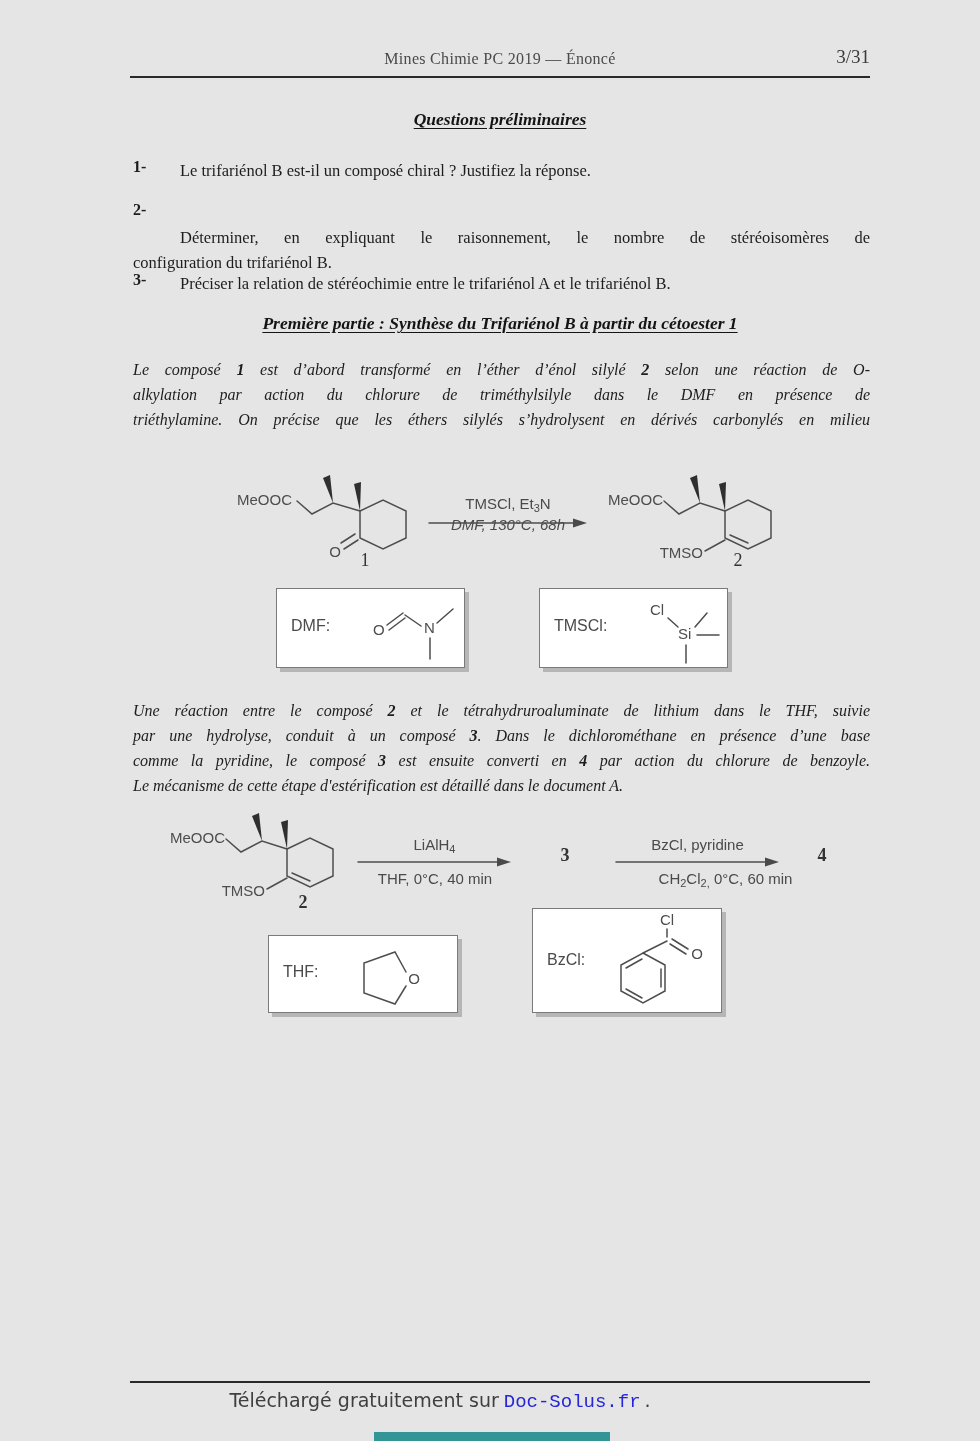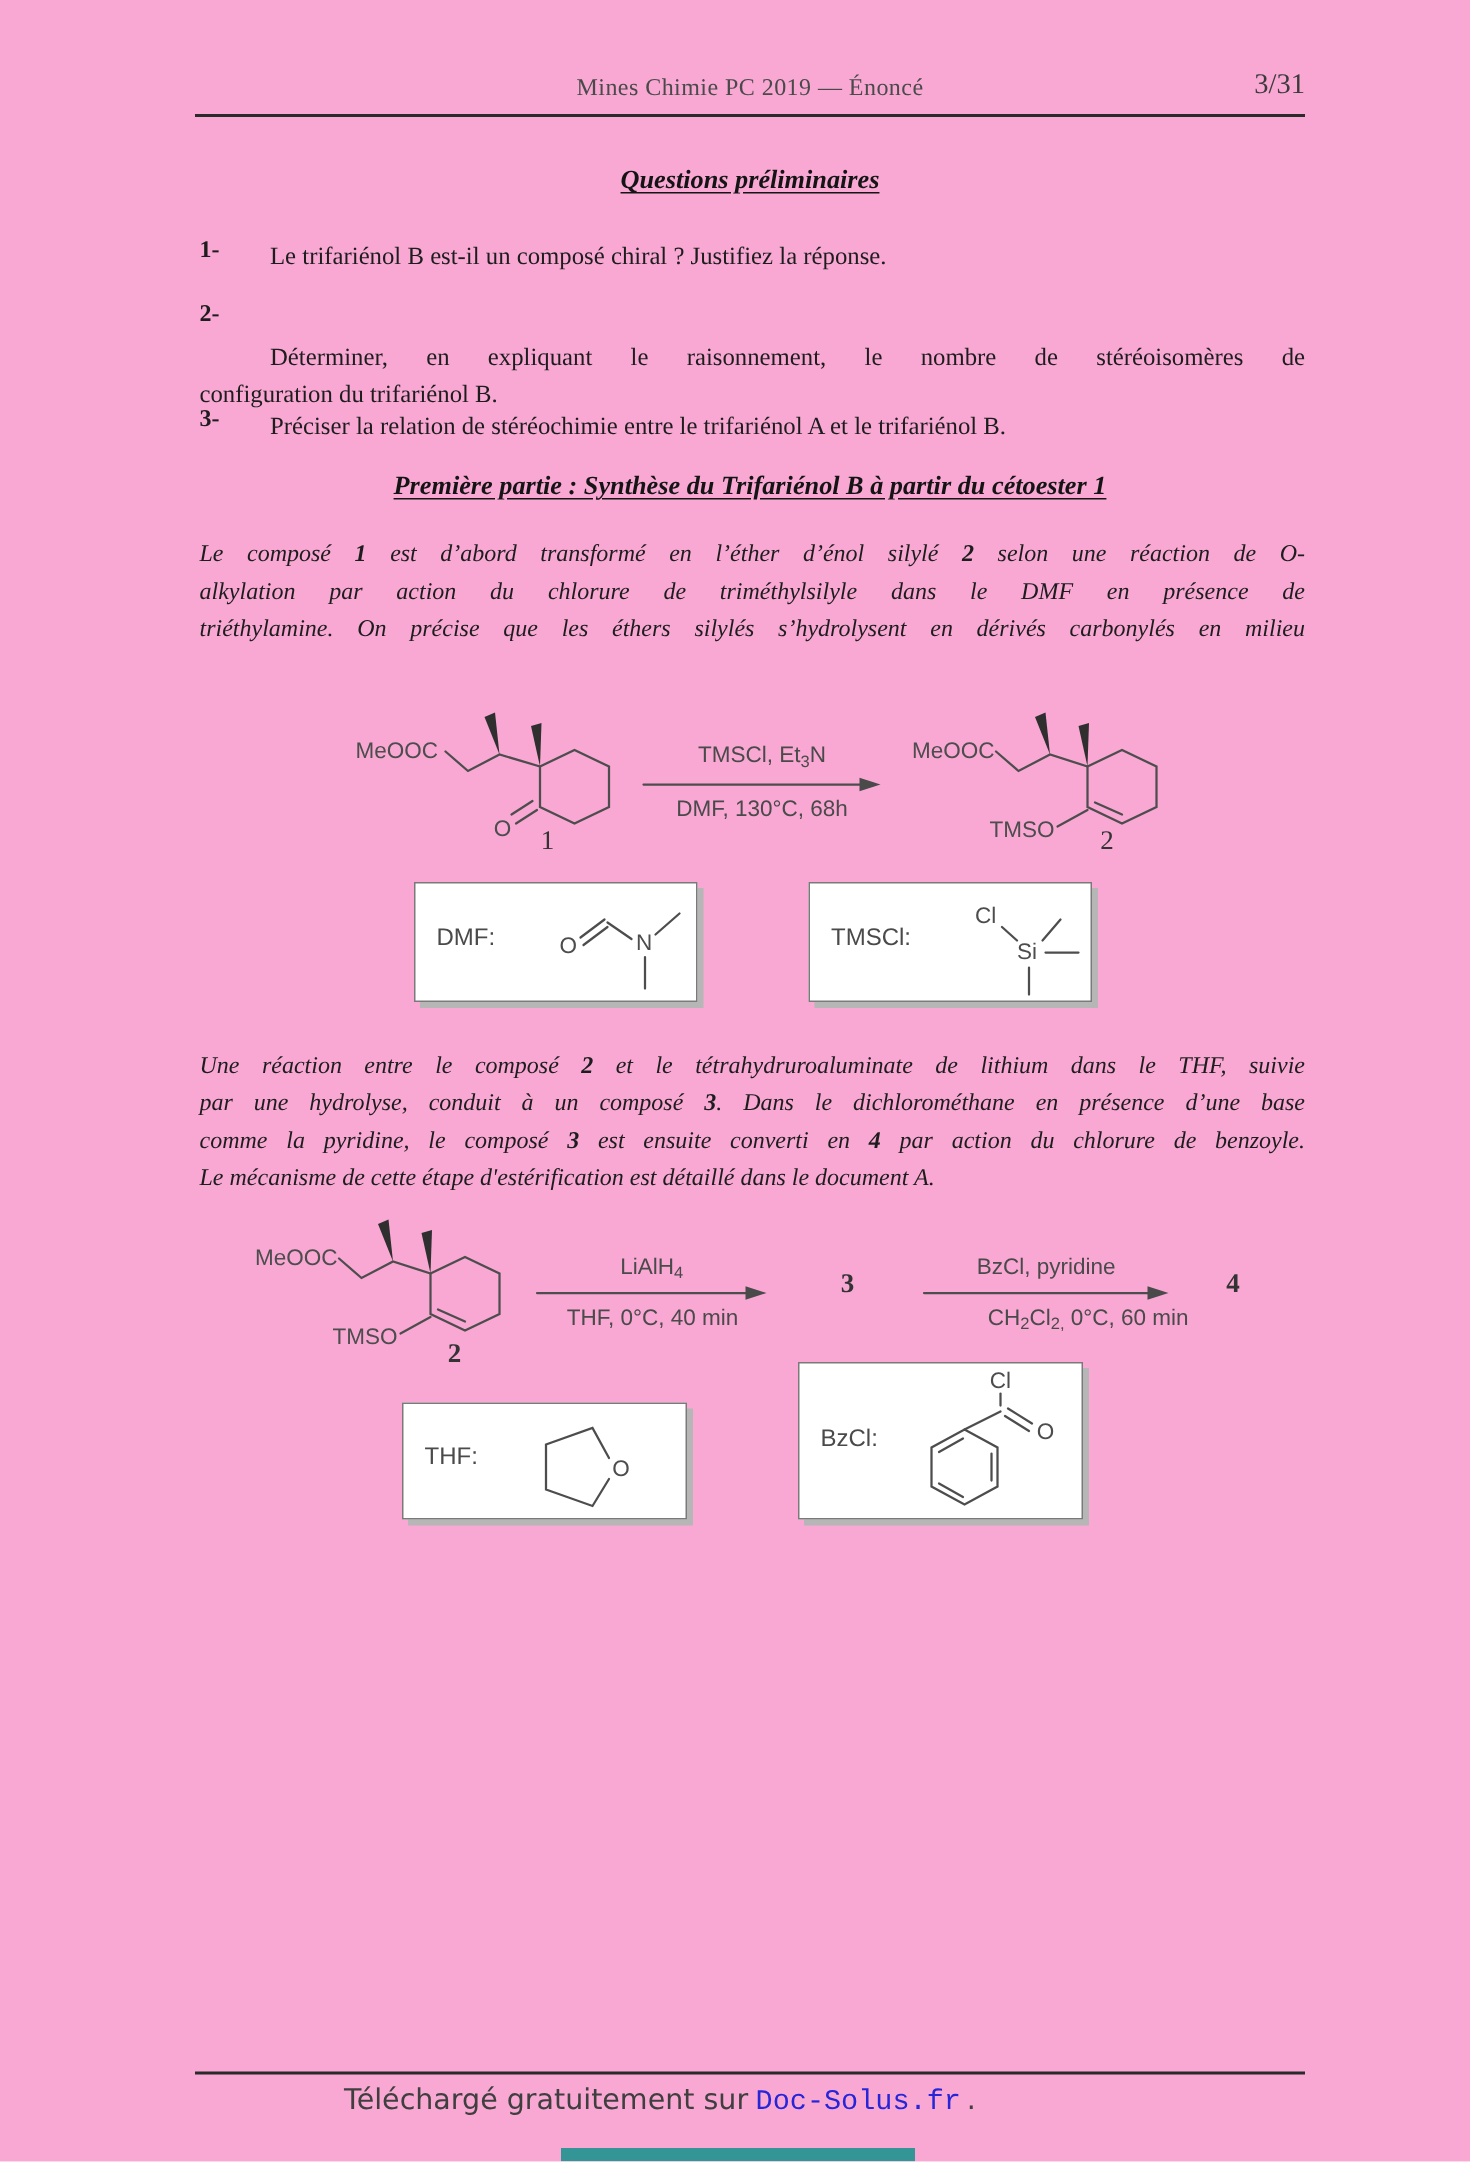--- a/index.html
+++ b/index.html
@@ -1,16 +1,16 @@
 <!DOCTYPE html>
 <html><head>
 <meta charset="utf-8">
 <style>
   html,body{margin:0;padding:0;background:#ffffff;}
-  .page{position:relative;width:980px;height:1441px;background:#f9a8d4;overflow:hidden;
+  .page{position:relative;width:980px;height:1441px;background:#e5e5e5;overflow:hidden;
         font-family:"Liberation Serif",serif;color:#1d1d1d;}
   .abs{position:absolute;}
   
   .hdr-center{left:130px;width:740px;top:50px;text-align:center;font-size:16px;color:#4a4a4a;letter-spacing:.3px;}
   .hdr-page{right:110px;top:46px;font-size:19px;color:#3b3b3b;}
   .rule{left:130px;width:740px;height:2px;background:#2a2a2a;}
   
   .sec-title{left:130px;width:740px;text-align:center;font-weight:bold;font-style:italic;
              text-decoration:underline;text-underline-offset:3px;font-size:17.5px;color:#141414;}
   
@@ -94,21 +94,21 @@
   </svg>
   <div class="abs cnum" style="left:345px;top:550px;">1</div>
 
   <div class="abs schem cond" style="left:428px;width:160px;top:495px;">
     <span>TMSCl, Et</span><sub class="s">3</sub><span>N</span>
   </div>
   <svg class="abs struct" style="left:428px;top:517px;" width="160" height="12" viewBox="0 0 160 12">
     <line x1="1" y1="6" x2="147" y2="6"></line>
     <polygon class="ahead" points="145,1.5 159,6 145,10.5"></polygon>
   </svg>
-  <div class="abs schem cond" style="left:420px;width:176px;top:531px;">DMF, 130°C, 68h</div>
+  <div class="abs schem cond" style="left:420px;width:176px;top:516px;font-style:italic;">DMF, 130°C, 68h</div>
 
   <svg class="abs struct" style="left:600px;top:462px;" width="195" height="112" viewBox="0 0 195 112">
     <text x="8" y="43">MeOOC</text>
     <path d="M64,39 L79,52 L100,41 L125,49"></path>
     <polygon class="wedge" points="100,41 90,16 97,13"></polygon>
     <polygon class="wedge" points="125,49 119,22 126,20"></polygon>
     <path d="M125,49 L148,38 L171,49 L171,76 L148,87 L125,76 Z"></path>
     <path d="M130,73 L148,81"></path>
     <path d="M105,89 L125,78"></path>
     <text x="103" y="96" text-anchor="end">TMSO</text>

